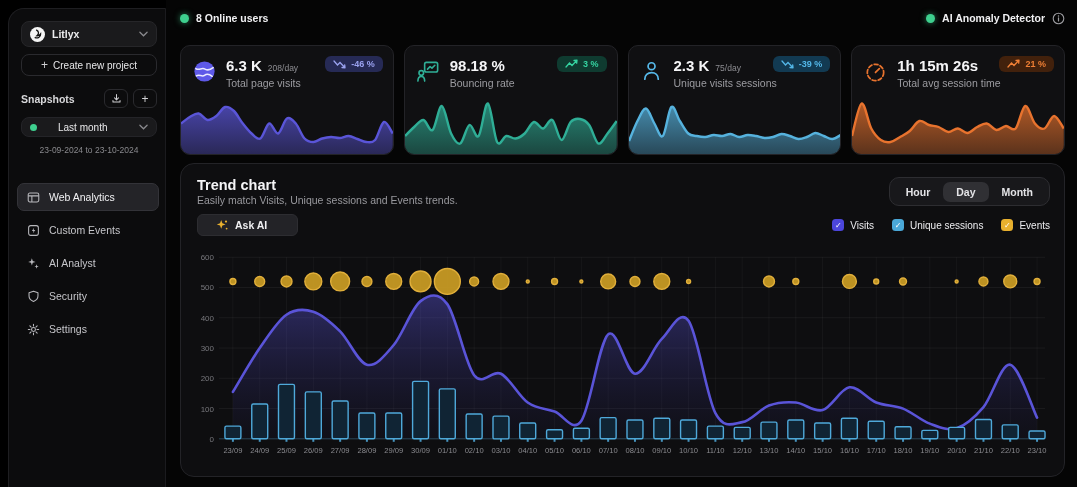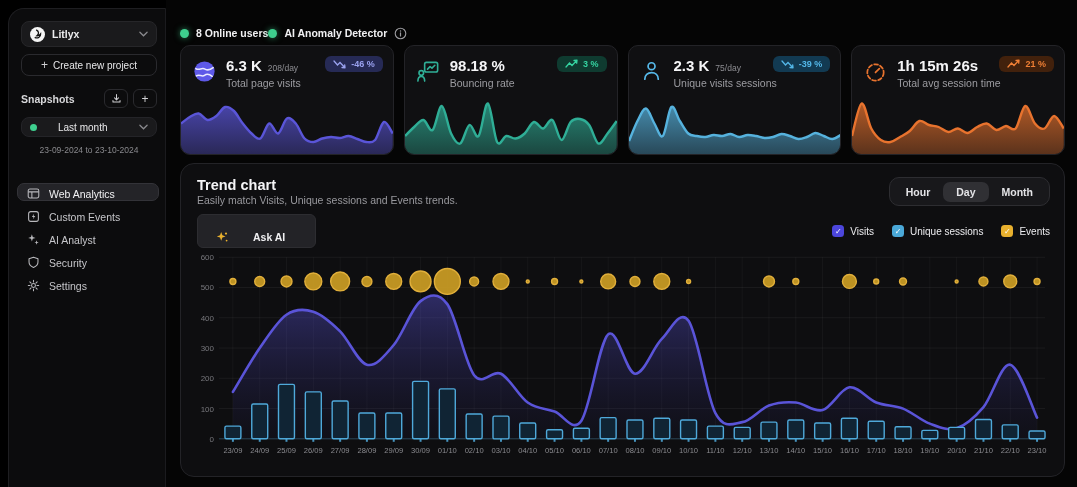--- a/index.html
+++ b/index.html
@@ -21,29 +21,29 @@
   .snap-row { display:flex; align-items:center; margin-top:13px; }
   .snap-label { color:#d8d8da; font-size:10.5px; font-weight:700; flex:1; }
   .snap-btn { width:24px; height:19px; border:1px solid #2a2a2e; border-radius:6px; margin-left:5px;
     display:flex; align-items:center; justify-content:center; color:#d0d0d3; font-size:12px; cursor:pointer; }
   .snap-select { display:flex; align-items:center; gap:21px; background:#1a1a1c; border:1px solid #242428;
     border-radius:8px; height:20px; padding:0 8px; margin-top:9px; cursor:pointer; }
   .dot { width:7px; height:7px; border-radius:50%; background:#3ecf8e; flex:none; }
   .snap-name { color:#e8e8ea; font-size:10px; flex:1; }
   .date-range { color:#89898d; font-size:8.5px; text-align:center; margin-top:8px; }
   .nav { margin-top:28px; display:flex; flex-direction:column; gap:5px; margin-left:-4px; margin-right:-2px;}
-  .nav-item { display:flex; align-items:flex-end; gap:9px; height:18px; padding:0 9px; border-radius:7px;
+  .nav-item { display:flex; align-items:center; gap:9px; height:28px; padding:0 9px; border-radius:7px;
     color:#c6c6ca; font-size:10.5px; cursor:pointer; border:1px solid transparent; }
   .nav-item .nicon { display:flex; width:13px; color:#b8b8bc; }
   .nav-item.active { background:#242428; border-color:#333338; color:#f2f2f4; }
 
   
   .main { position:absolute; left:166px; top:0; right:0; bottom:0; background:#050505; }
-  .topbar { position:absolute; left:14px; right:12px; top:24px; height:18px;
-    display:flex; align-items:center; justify-content:flex-start; }
+  .topbar { position:absolute; left:14px; right:12px; top:9px; height:18px;
+    display:flex; align-items:center; justify-content:space-between;gap:11px; }
   .tb-left,.tb-right { display:flex; align-items:center; gap:7px; }
   .dot-lg { width:9px; height:9px; border-radius:50%; background:#3ecf8e; box-shadow:0 0 6px rgba(62,207,142,.6); }
   .tb-text { color:#f0f0f2; font-size:10.5px; font-weight:700; }
   .info-ic { display:flex; color:#9a9a9e; }
 
   
   .cards { position:absolute; left:14px; right:12px; top:45px; height:110px; display:flex; gap:10px; }
   .card { flex:1; position:relative; background:#101012; border:1px solid #232327;
     border-radius:10px; overflow:hidden; }
   .card-head { display:flex; gap:9px; padding:11px 11px 0 11px; }
@@ -62,22 +62,22 @@
     background:#0e0e10; border:1px solid #232327; border-radius:14px; }
   .panel-head { display:flex; justify-content:space-between; padding:13px 14px 0 16px; }
   .p-title { color:#f5f5f7; font-size:14.5px; font-weight:700; }
   .p-sub { color:#98989d; font-size:10.5px; margin-top:1px; }
   .seg { display:flex; align-items:center; background:#18181b; border:1px solid #2d2d31;
     border-radius:10px; padding:3px; }
   .seg-btn { border:none; background:transparent; color:#e4e4e7; font-size:10.5px; font-weight:600;
     padding:4px 13px; border-radius:7px; cursor:pointer; font-family:inherit; }
   .seg-btn.sel { background:#303034; }
   .row2 { display:flex; justify-content:space-between; align-items:center; padding:8px 14px 0 16px; }
-  .askai { display:flex; align-items:center; gap:25px; background:#232327; border:1px solid #2d2d31;
-    border-radius:6px; padding:16px 30px 4px 18px; color:#f0f0f2; font-size:10.5px; font-weight:600; cursor:pointer;text-align:right; }
+  .askai { display:flex; align-items:center; gap:7px; background:#232327; border:1px solid #2d2d31;
+    border-radius:6px; padding:4px 30px 4px 18px; color:#f0f0f2; font-size:10.5px; font-weight:600; cursor:pointer;text-align:right; }
   .legend { display:flex; align-items:center; gap:18px; }
   .legend-item { display:flex; align-items:center; gap:6px; cursor:pointer; }
   .cbx { width:12px; height:12px; border-radius:3.5px; display:flex; align-items:center;
     justify-content:center; color:#fff; font-size:8px; }
   .legend-label { color:#ececef; font-size:10px; }
   .chart-wrap { position:absolute; left:8px; right:8px; top:78px; bottom:4px; }
   .chart-wrap svg { width:100%; height:100%; display:block; }
 </style>
 </head>
 <body>

